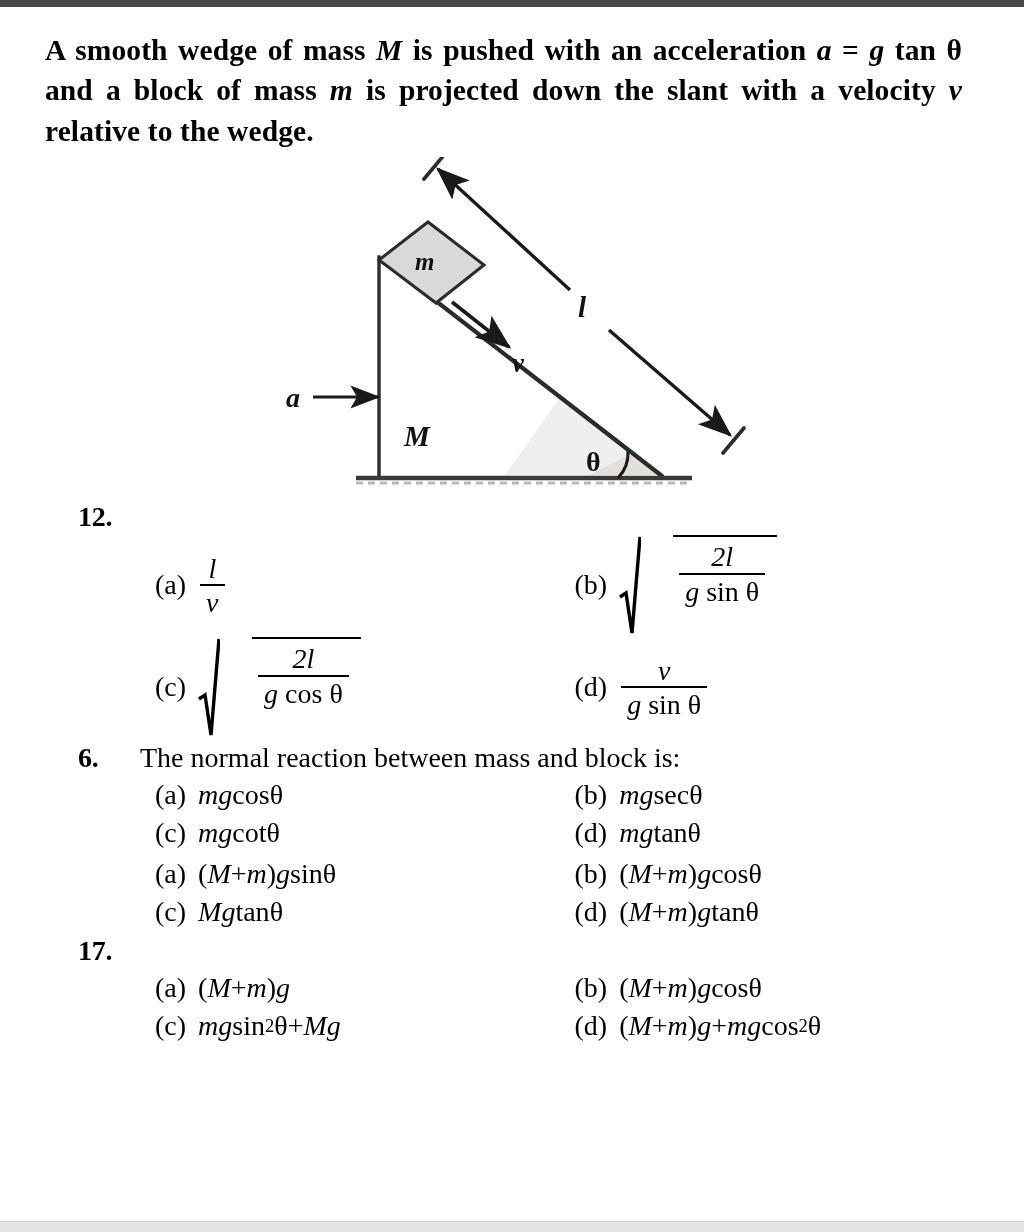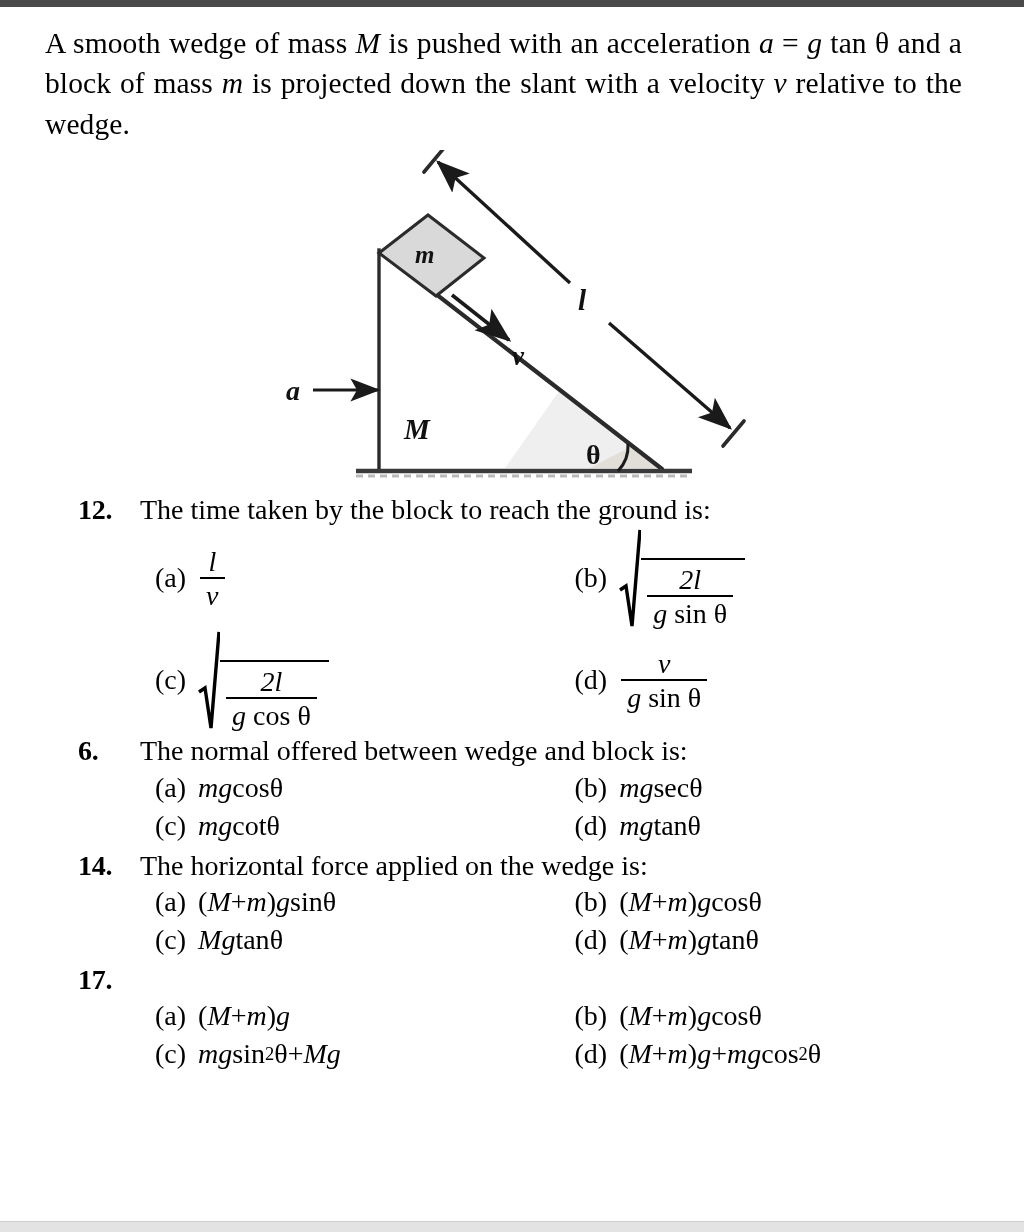--- a/index.html
+++ b/index.html
@@ -42,26 +42,27 @@
   .content {
     position: absolute;
     top: 7px;
     left: 0;
     width: 1024px;
   }
 
   
   .stem {
     margin: 0;
-    padding: 16px 62px 0 45px;
+    padding: 23px 62px 0 45px;
     font-size: 29.5px;
     line-height: 1.37;
     text-align: justify;
     text-align-last: left;
     letter-spacing: 0.1px;
+    font-weight: bold;
   }
 
   
   .figure-wrap {
     position: relative;
     width: 1024px;
     height: 340px;
     margin-top: 6px;
   }
   .figure-wrap svg { display: block; }
@@ -125,22 +126,23 @@
     vertical-align: middle;
     line-height: 1.05;
     margin: 0 2px;
   }
   .frac .num { padding: 0 6px 1px 6px; }
   .frac .den { padding: 2px 6px 0 6px; border-top: 2px solid #000; }
 
   
   .radical {
     display: inline-flex;
-    align-items: flex-end;
+    align-items: flex-start;
     vertical-align: middle;
+    gap: 32px;
   }
   .radical .sign {
     display: block;
     width: 22px;
     align-self: stretch;
     position: relative;
   }
   .radical .sign svg { height: 100%; width: 22px; display: block; }
   .radical .rad-body {
     border-top: 2.5px solid #000;
@@ -198,21 +200,20 @@
         <line x1="723" y1="296" x2="744" y2="271" stroke="#2b2b2b" stroke-width="3.6" stroke-linecap="round"></line>
 
         <path d="M 618,321 A 36,36 0 0 0 628,294" fill="none" stroke="#1a1a1a" stroke-width="3"></path>
         <text x="586" y="314" font-family="'Liberation Serif', serif" font-size="28" font-weight="bold" fill="#111">θ</text>
       </svg>
     </div>
 
     <div class="q-block">
       <div class="q-line">
         <span class="q-num">12.</span>
-        <span class="q-text">The time taken by the block to reach the ground is:</span>
       </div>
       <div class="opts">
 
         <div class="opt opt-tall">
           <span class="opt-lbl">(a)</span>
           <span class="opt-body">
             <span class="frac">
               <span class="num mi">l</span>
               <span class="den mi">v</span>
             </span>
@@ -266,21 +267,21 @@
             </span>
           </span>
         </div>
 
       </div>
     </div>
 
     <div class="q-block">
       <div class="q-line">
         <span class="q-num">6.</span>
-        <span class="q-text">The normal offered between wedge and block is:</span>
+        <span class="q-text">The normal reaction between mass and block is:</span>
       </div>
       <div class="opts">
 
         <div class="opt">
           <span class="opt-lbl">(a)</span>
           <span class="opt-body nowrap">
               <span class="mi">mg</span>
               <span class="mr"> cos </span>
               <span>θ</span>
             </span>
@@ -310,24 +311,20 @@
               <span class="mi">mg</span>
               <span class="mr"> tan </span>
               <span>θ</span>
             </span>
         </div>
 
       </div>
     </div>
 
     <div class="q-block">
-      <div class="q-line">
-        <span class="q-num">14.</span>
-        <span class="q-text">The horizontal force applied on the wedge is:</span>
-      </div>
       <div class="opts">
 
         <div class="opt">
           <span class="opt-lbl">(a)</span>
           <span class="opt-body nowrap">
               <span>(</span>
               <span class="mi">M</span>
               <span> + </span>
               <span class="mi">m</span>
               <span>) </span>

